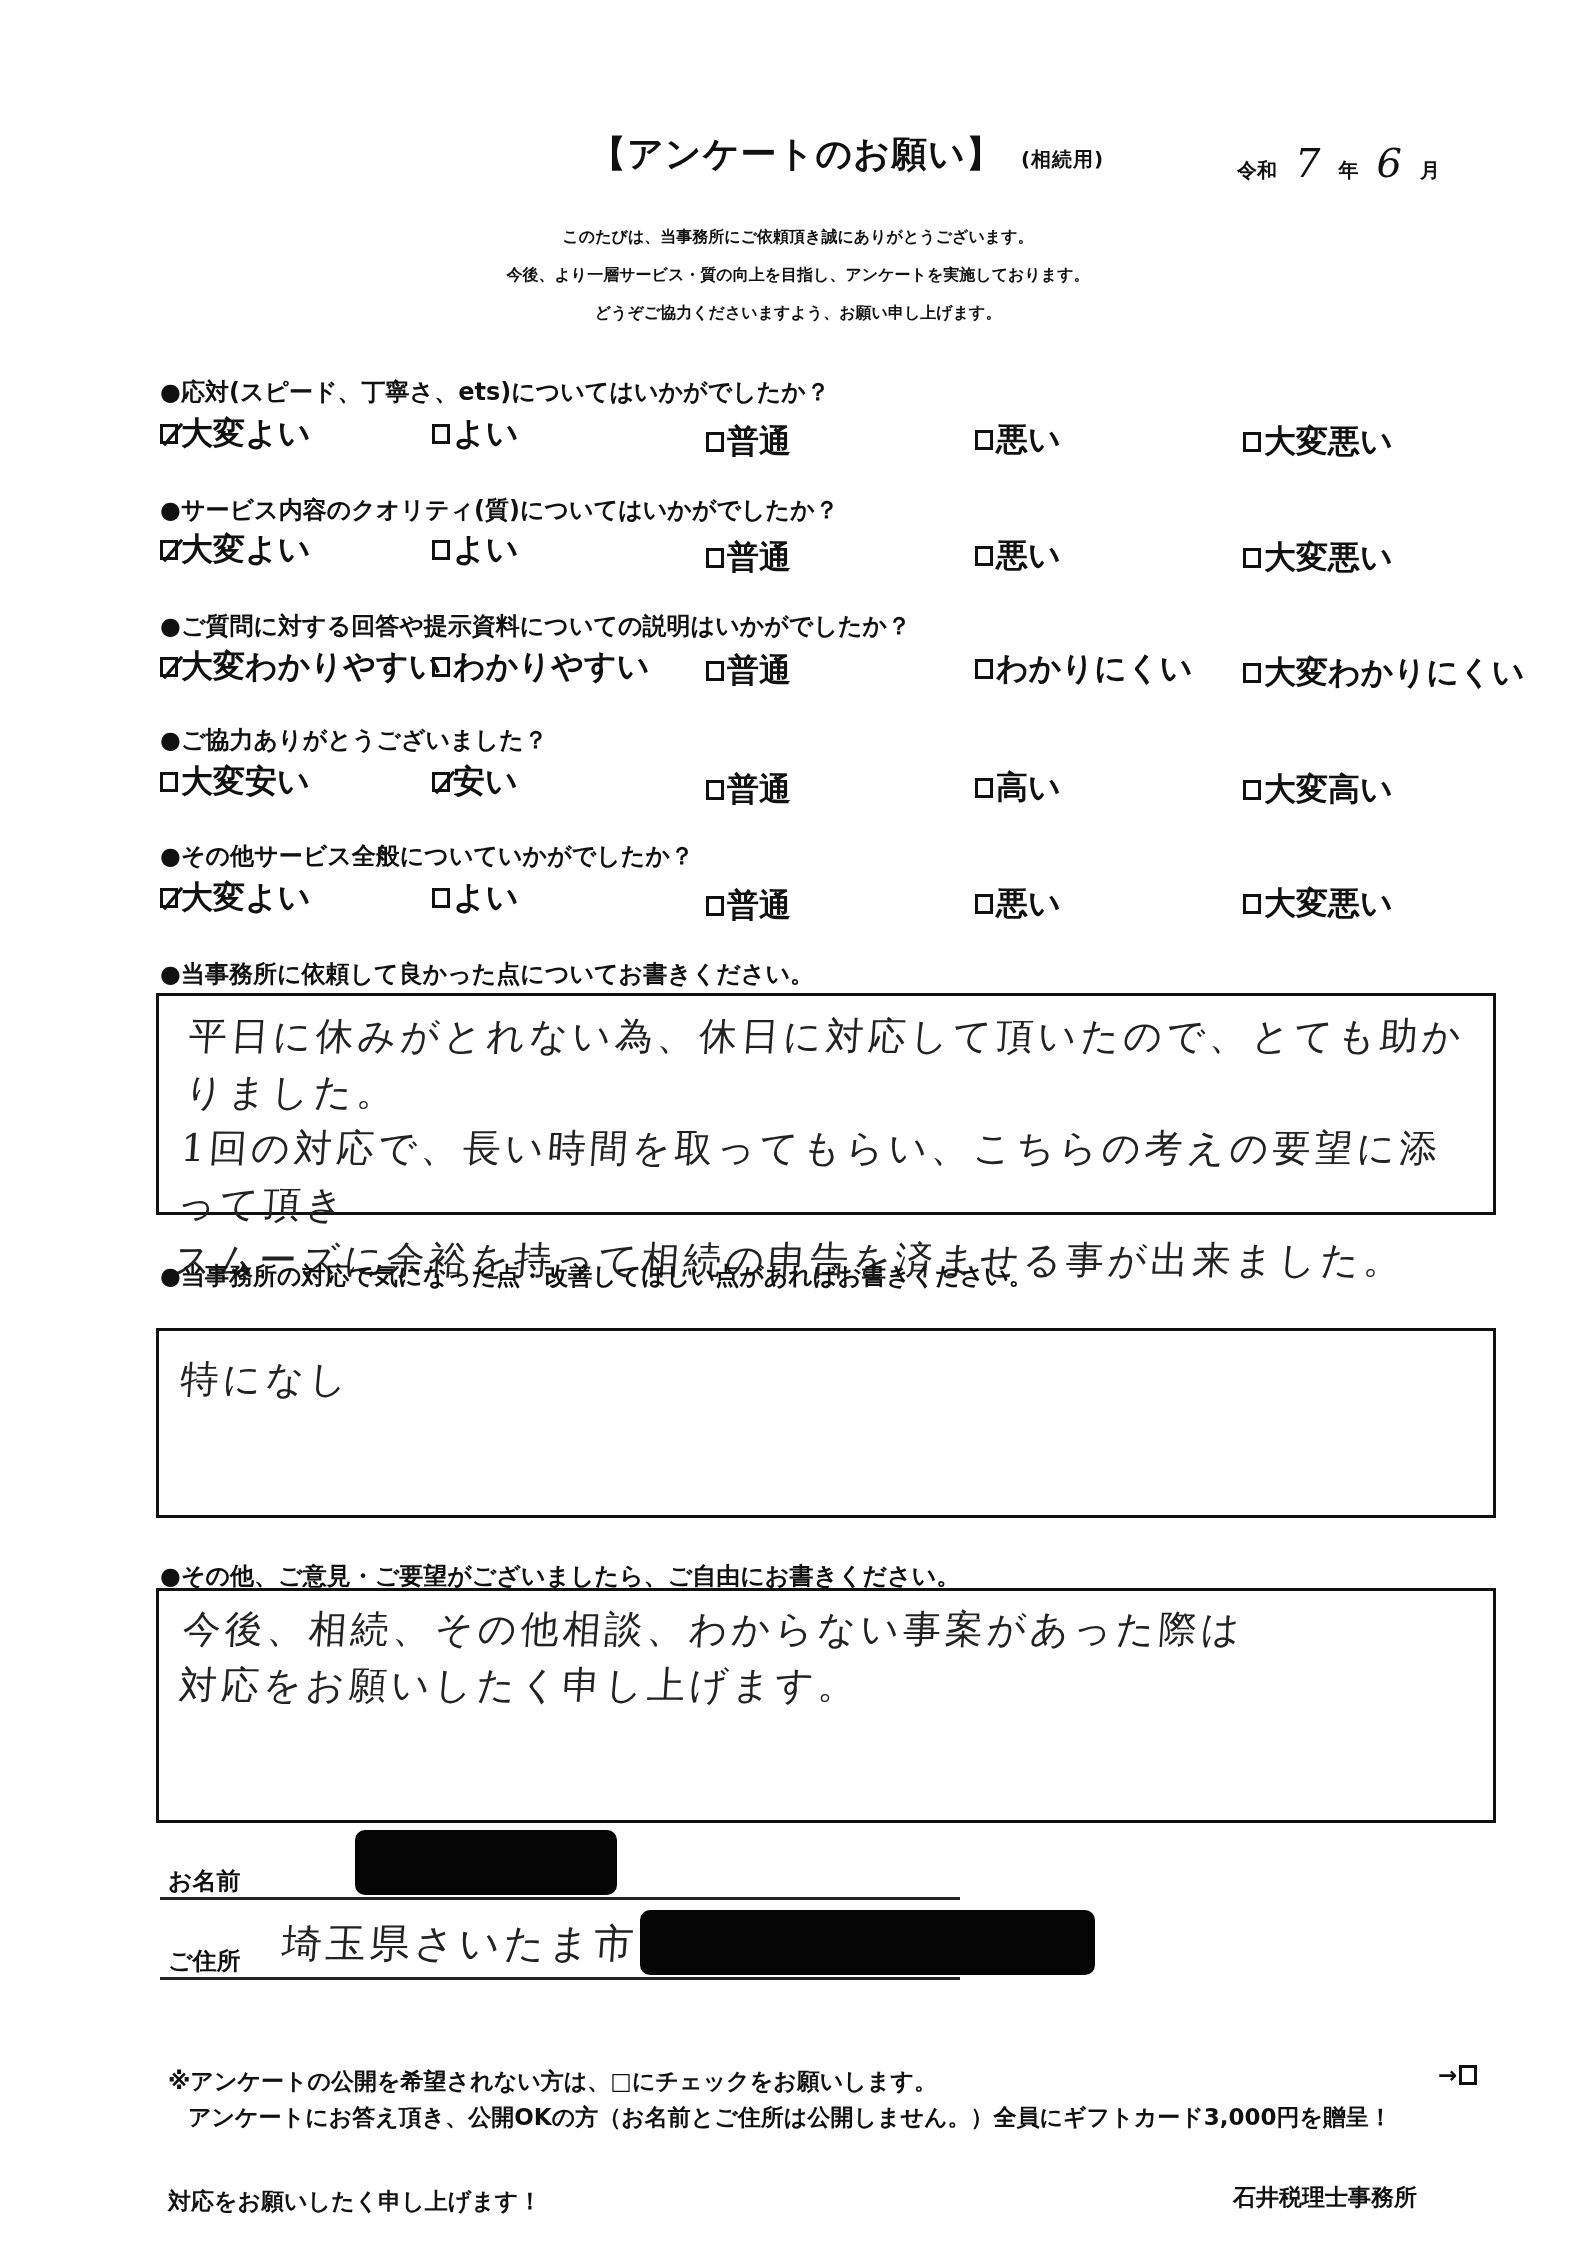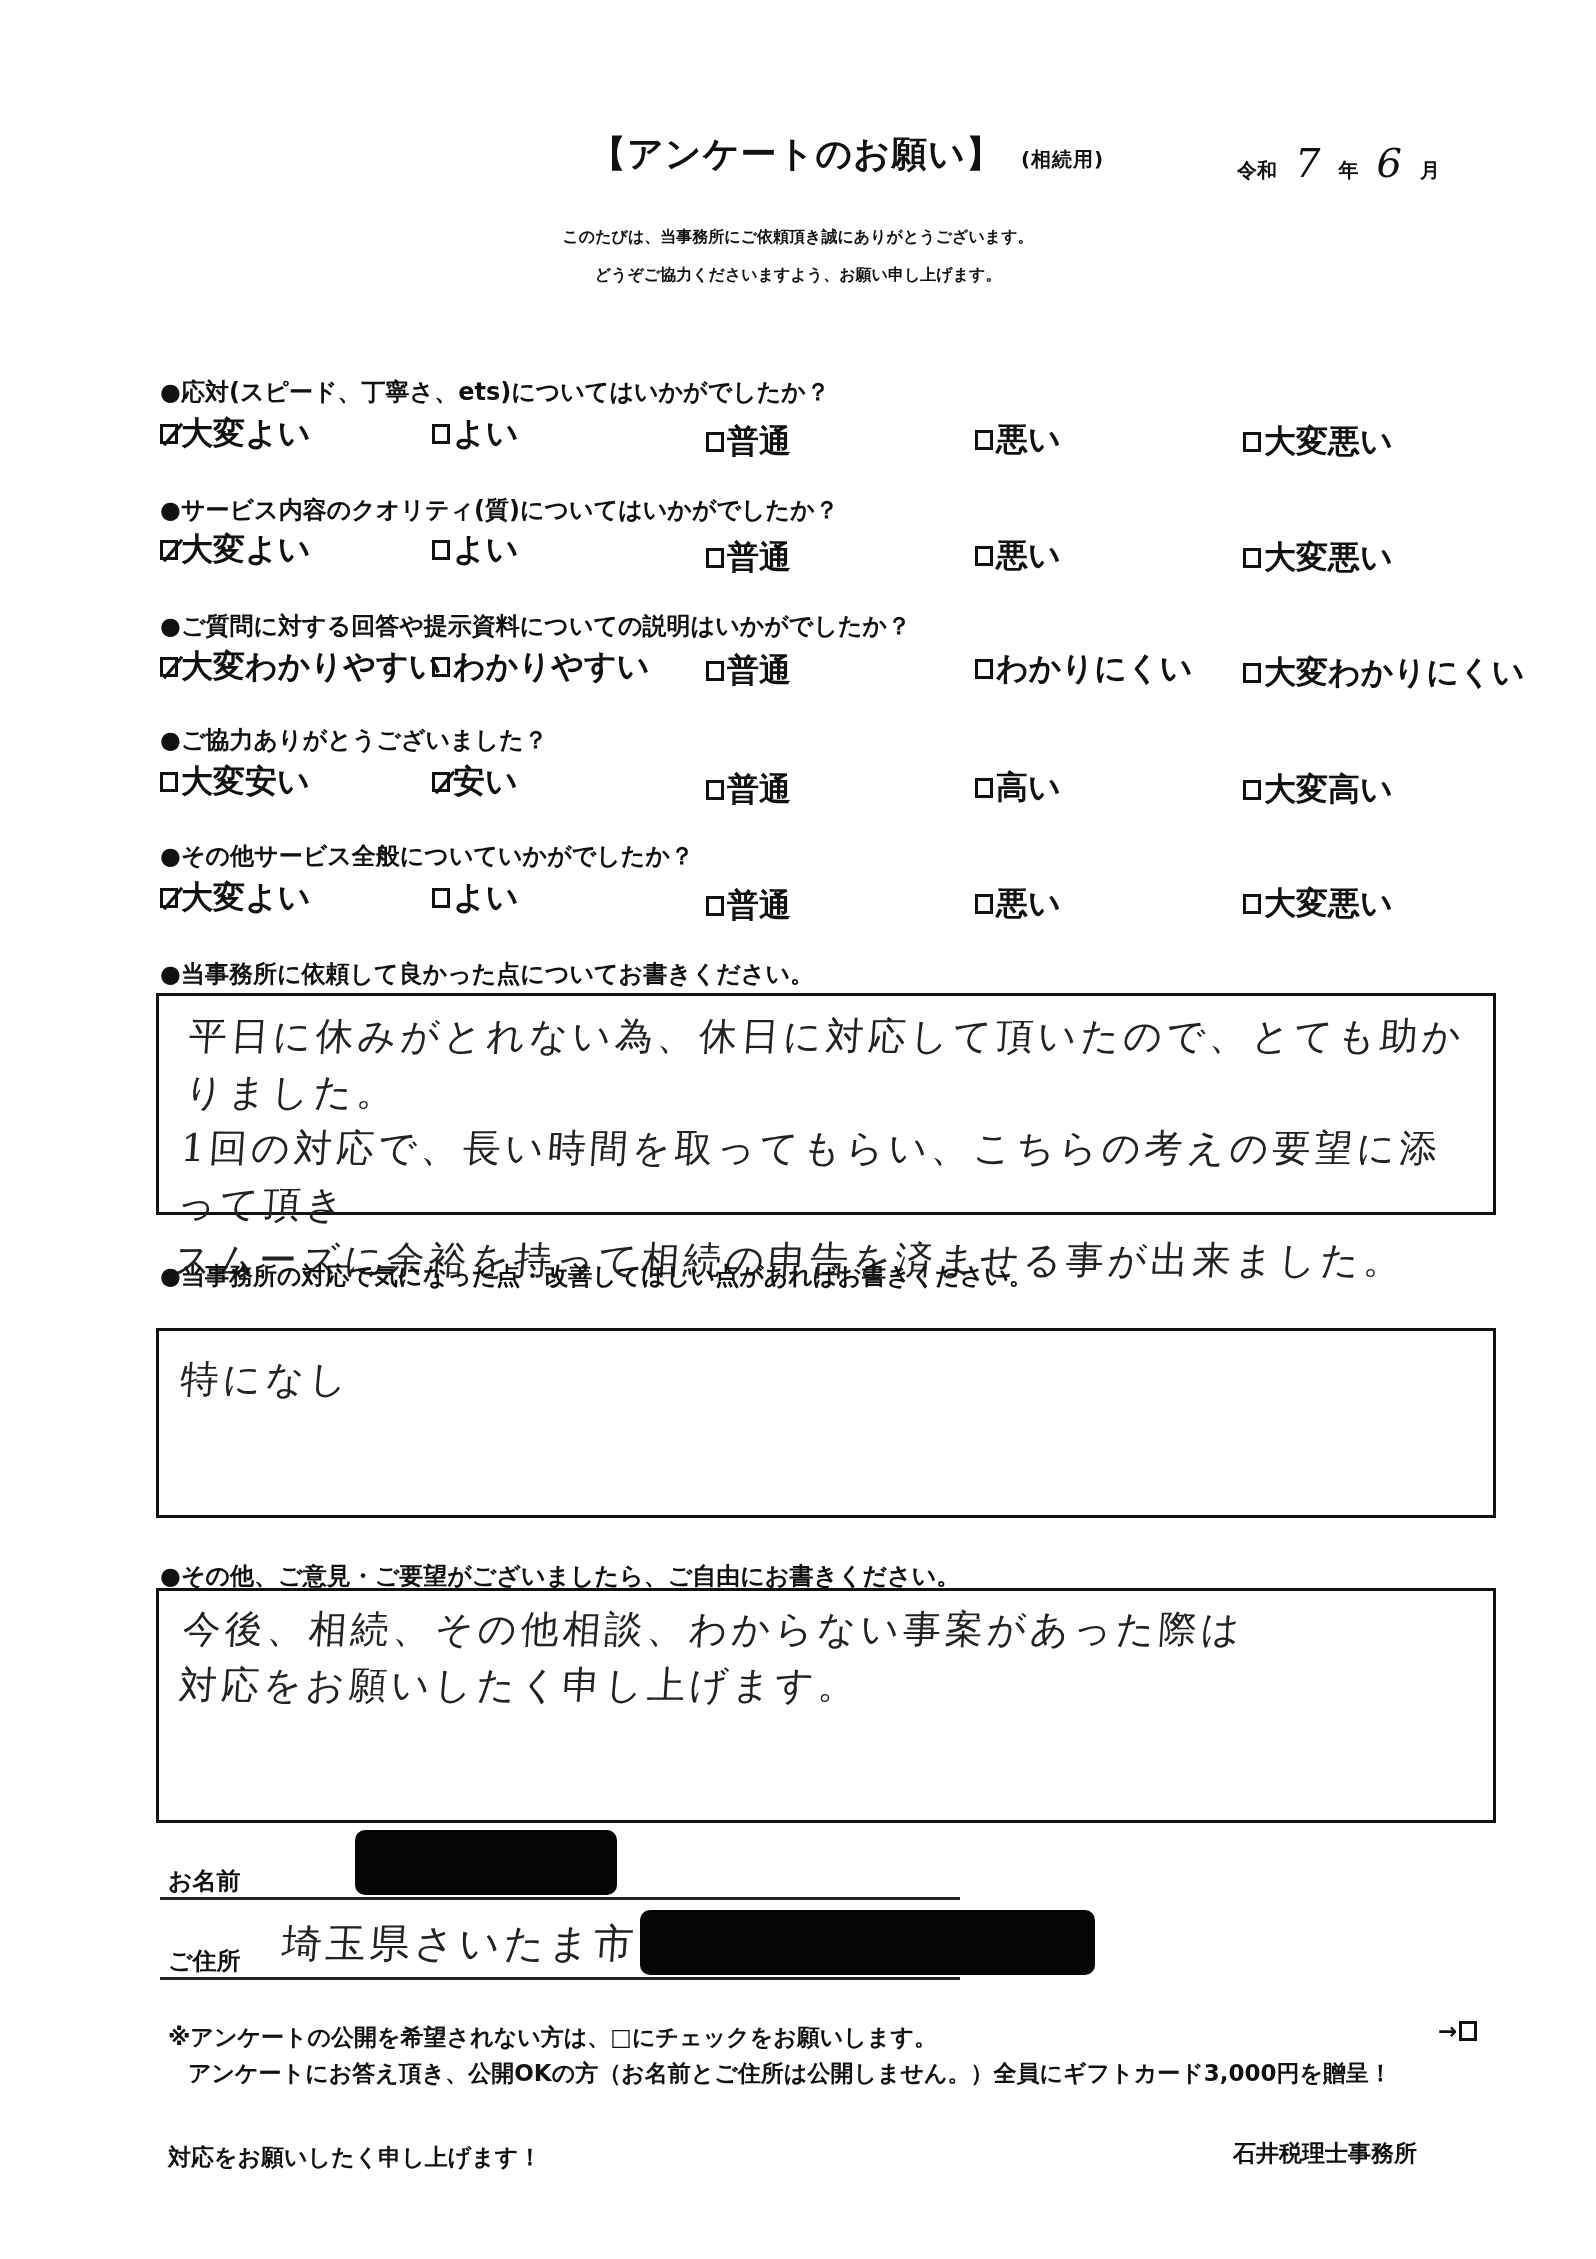--- a/index.html
+++ b/index.html
@@ -25,38 +25,39 @@
   .box {
     left: 156px; width: 1340px; border: 3px solid #111; box-sizing: border-box;
   }
   .hand-text {
     font-family: "DejaVu Serif", serif; font-size: 38px; line-height: 56px; color: #222;
     padding: 12px 22px; letter-spacing: 4px; white-space: pre-wrap; transform: skewX(-4deg);
   }
   .label { font-size: 24px; font-weight: bold; }
   .line { height: 3px; background: #222; }
   .redact { background: #050505; border-radius: 10px; }
-  .note { font-size: 23px; font-weight: bold; }
+  .note { font-size: 23px; font-weight: bold; margin-top: 44px; }
 </style>
 </head>
 <body>
 
 <div class="abs title">
   <span>【アンケートのお願い】</span><span class="sub">(相続用)</span>
 </div>
 <div class="abs date">
   <span>令和</span>
   <span class="hand">7</span>
   <span>年</span>
   <span class="hand">6</span>
   <span>月</span>
 </div>
 
 <div class="abs intro">
   <div>このたびは、当事務所にご依頼頂き誠にありがとうございます。</div>
+  <div>今後、より一層サービス・質の向上を目指し、アンケートを実施しております。</div>
   <div>どうぞご協力くださいますよう、お願い申し上げます。</div>
 </div>
 
 <div class="abs q" style="top:376px">●応対(スピード、丁寧さ、ets)についてはいかがでしたか？</div>
 <div class="abs opts" style="top:412px">
   <div class="opt" style="left:0">
       <span class="cb checked"></span>
       <span>大変よい</span>
     </div>
   <div class="opt" style="left:272px">

